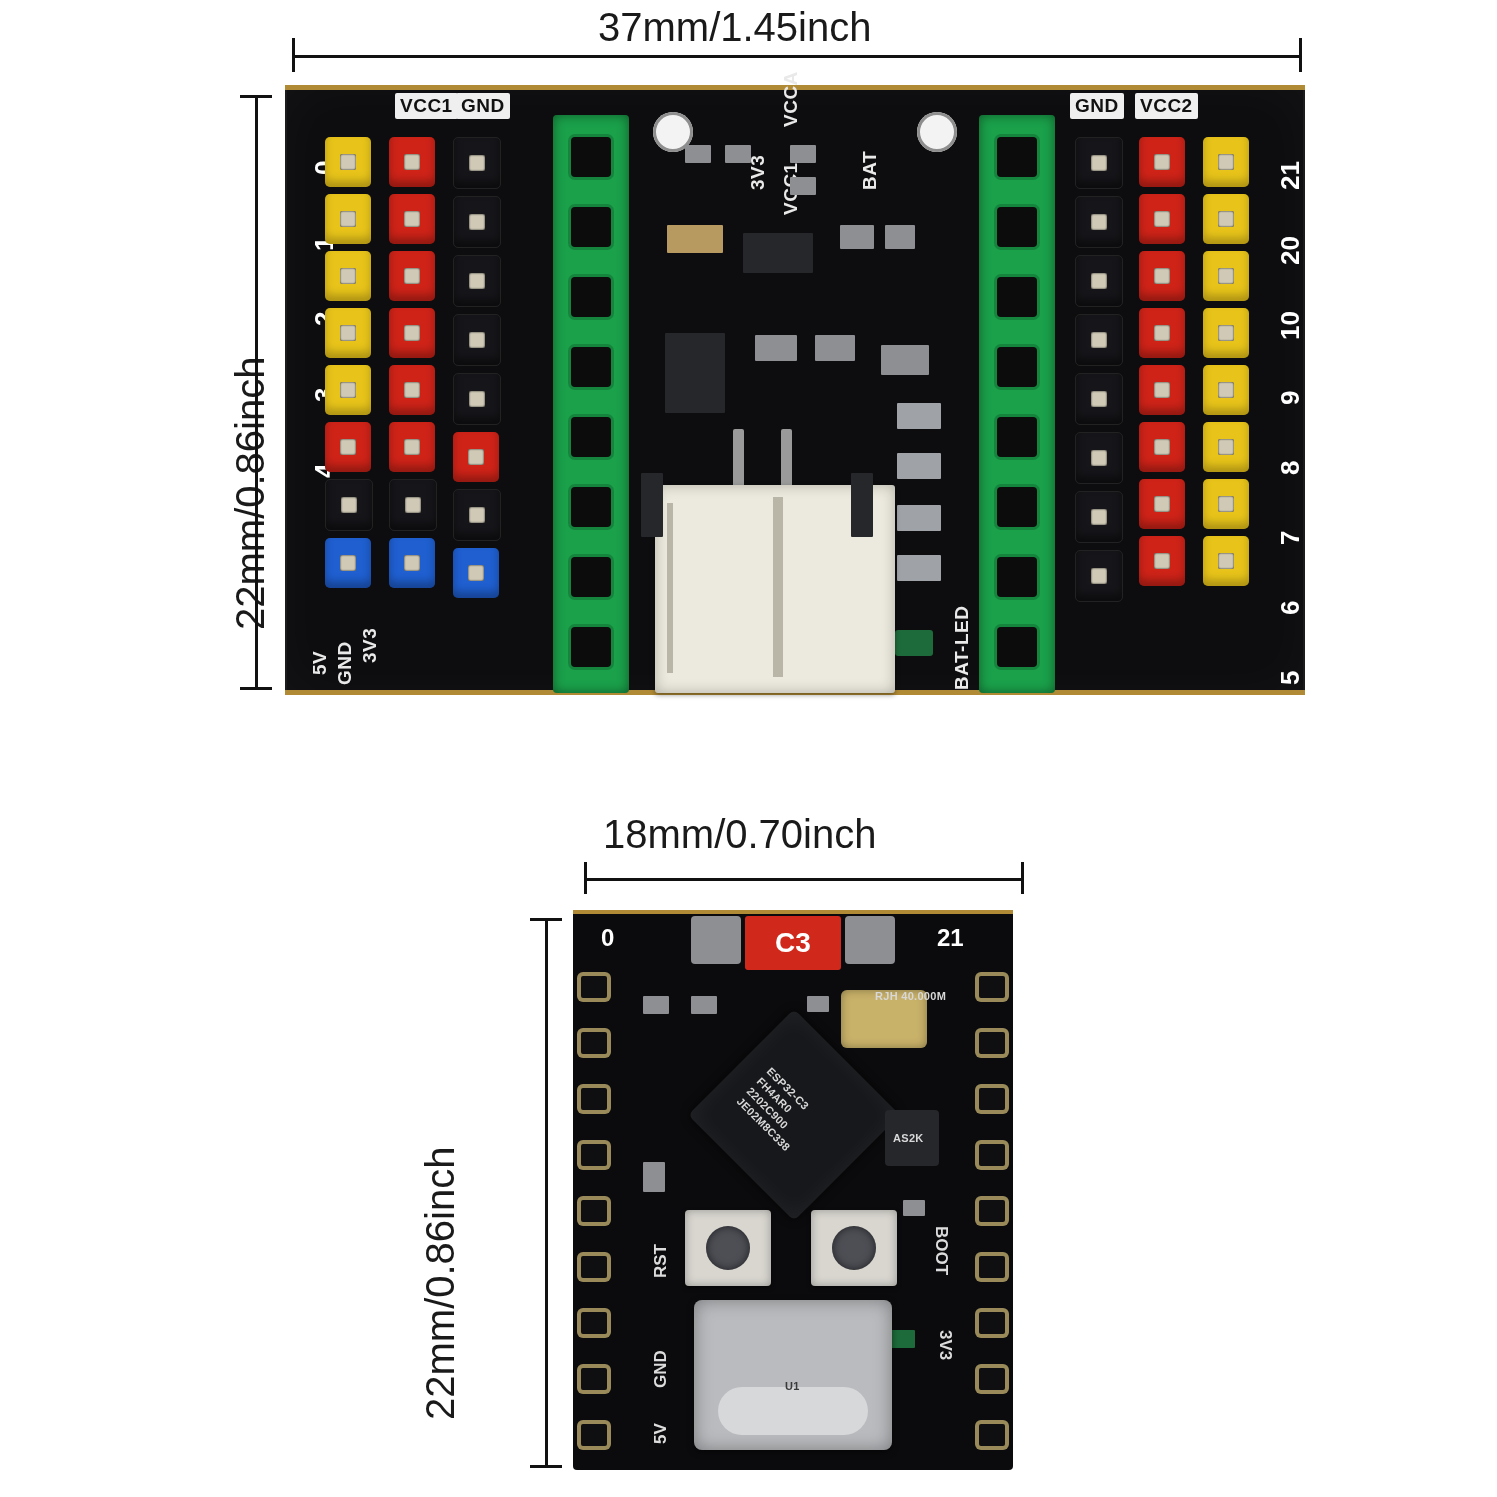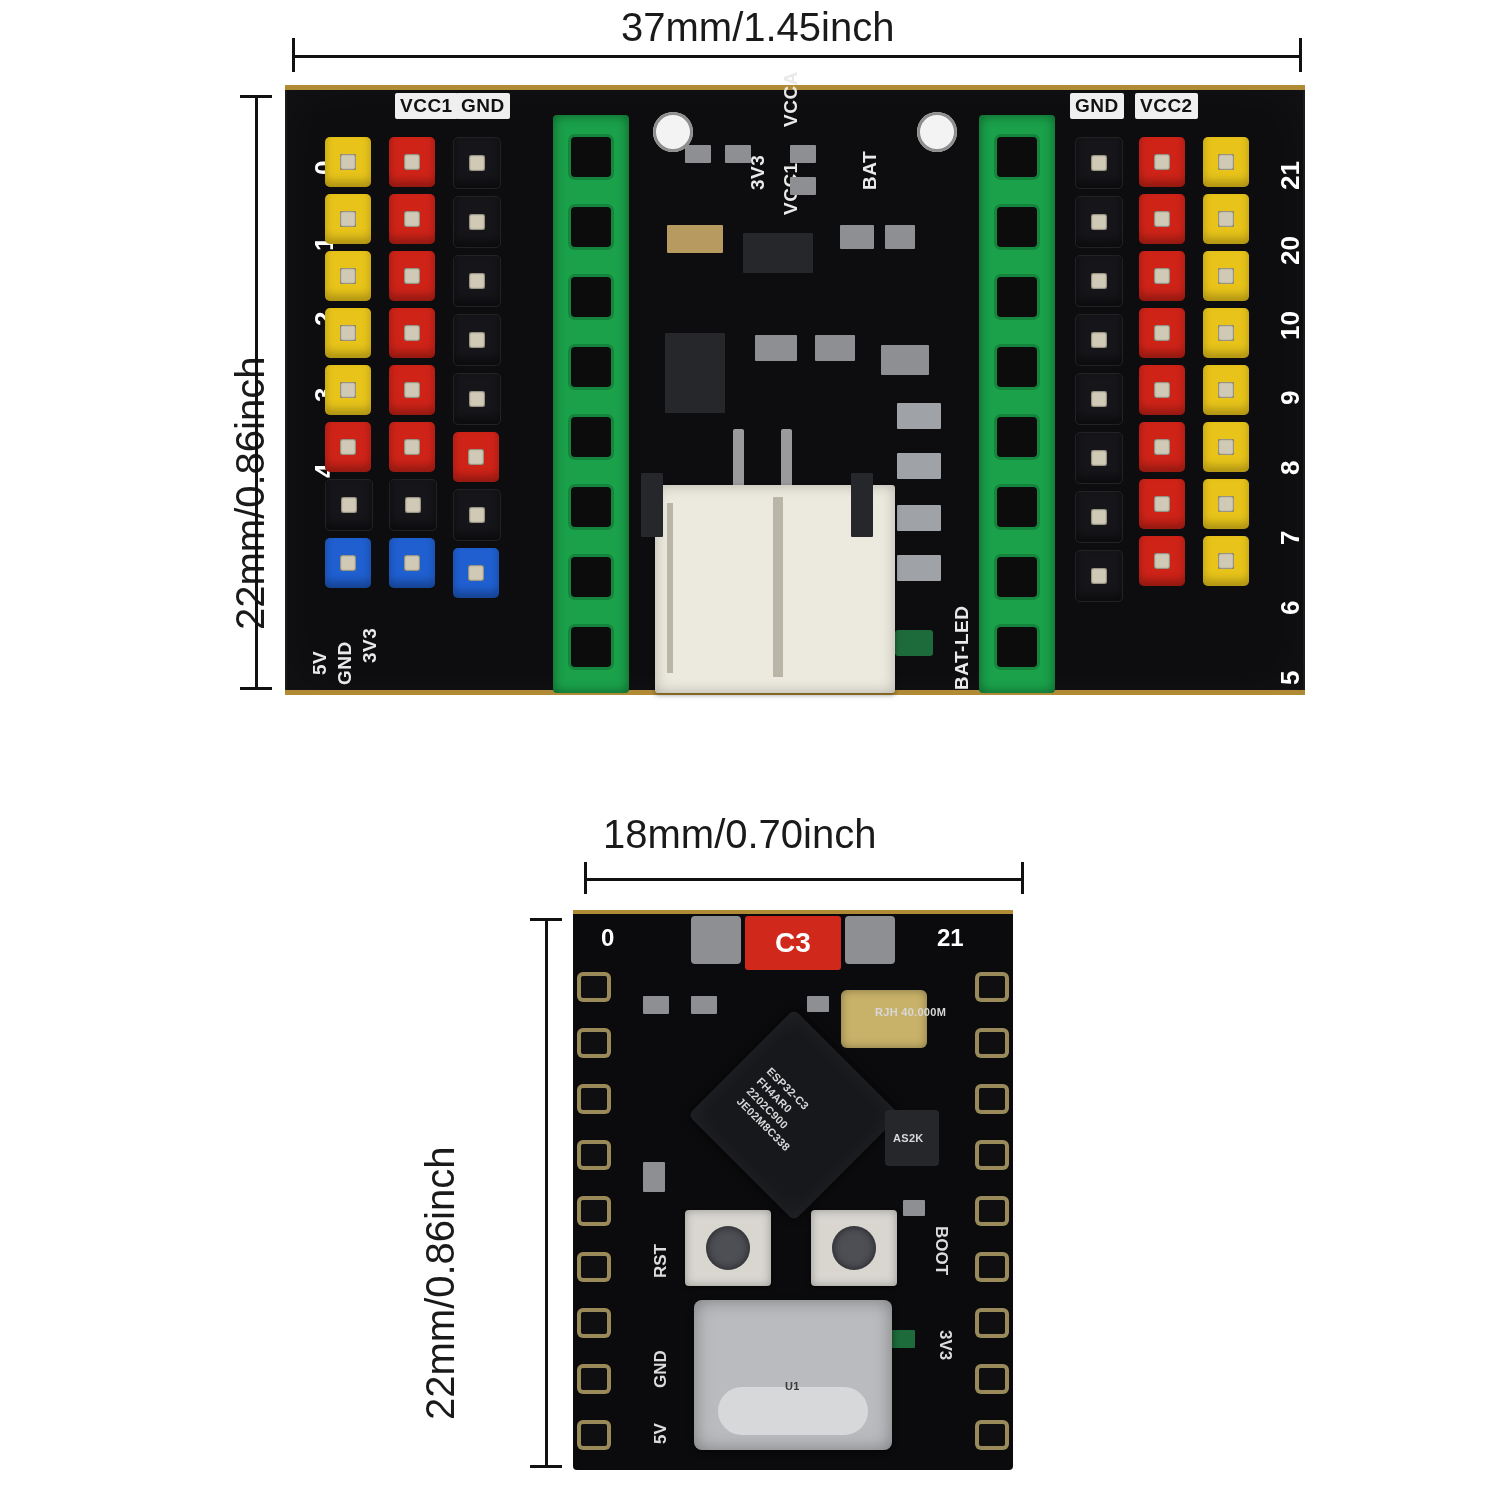--- a/index.html
+++ b/index.html
@@ -79,21 +79,21 @@
   .silk2{position:absolute;color:#dcdcdc;font-size:17px;font-weight:bold;white-space:nowrap;}
   .silk2.rot90{transform-origin:0 0;transform:rotate(-90deg);}
   .silk2.rot270{transform-origin:0 0;transform:rotate(90deg);}
   .num2{position:absolute;color:#fff;font-size:24px;font-weight:bold;}
   .chiptext{position:absolute;color:#d8d8d8;font-size:11px;font-weight:bold;letter-spacing:.3px;white-space:nowrap;
             transform-origin:0 0;}
 </style>
 </head>
 <body>
 
-<div class="dim-label" style="left:621px;top:5px;">37mm/1.45inch</div>
+<div class="dim-label" style="left:598px;top:5px;">37mm/1.45inch</div>
 <div class="hbar" style="left:292px;top:55px;width:1010px;"></div>
 <div class="tickv" style="left:292px;top:38px;height:34px;"></div>
 <div class="tickv" style="left:1299px;top:38px;height:34px;"></div>
 
 <div class="dim-label vert" style="left:228px;top:630px;">22mm/0.86inch</div>
 <div class="vbar" style="left:255px;top:95px;height:595px;"></div>
 <div class="tickh" style="left:240px;top:95px;width:32px;"></div>
 <div class="tickh" style="left:240px;top:687px;width:32px;"></div>
 
 <div id="board1">
@@ -279,21 +279,21 @@
   <div class="castell" style="left:402px;top:510px;"></div>
 
   <div class="smd gray" style="left:118px;top:6px;width:50px;height:48px;border-radius:4px;"></div>
   <div class="smd gray" style="left:272px;top:6px;width:50px;height:48px;border-radius:4px;"></div>
   <div id="c3tag" style="left:172px;top:6px;width:96px;height:54px;">C3</div>
 
   <div class="num2" style="left:28px;top:14px;">0</div>
   <div class="num2" style="left:364px;top:14px;">21</div>
 
   <div id="xtal" style="left:268px;top:80px;"></div>
-  <div class="chiptext" style="left:274px;top:96px;padding-left:28px;">RJH 40.000M</div>
+  <div class="chiptext" style="left:274px;top:80px;padding-left:28px;">RJH 40.000M</div>
 
   <div id="chip" style="left:146px;top:130px;"></div>
   <div class="chiptext" style="left:200px;top:155px;transform:rotate(45deg);">ESP32-C3</div>
   <div class="chiptext" style="left:190px;top:165px;transform:rotate(45deg);">FH4AR0</div>
   <div class="chiptext" style="left:180px;top:175px;transform:rotate(45deg);">2202C900</div>
   <div class="chiptext" style="left:170px;top:185px;transform:rotate(45deg);">JE02M8C338</div>
 
   <div class="smd dark" style="left:312px;top:200px;width:54px;height:56px;border-radius:4px;"></div>
   <div class="chiptext" style="left:320px;top:222px;">AS2K</div>
 

